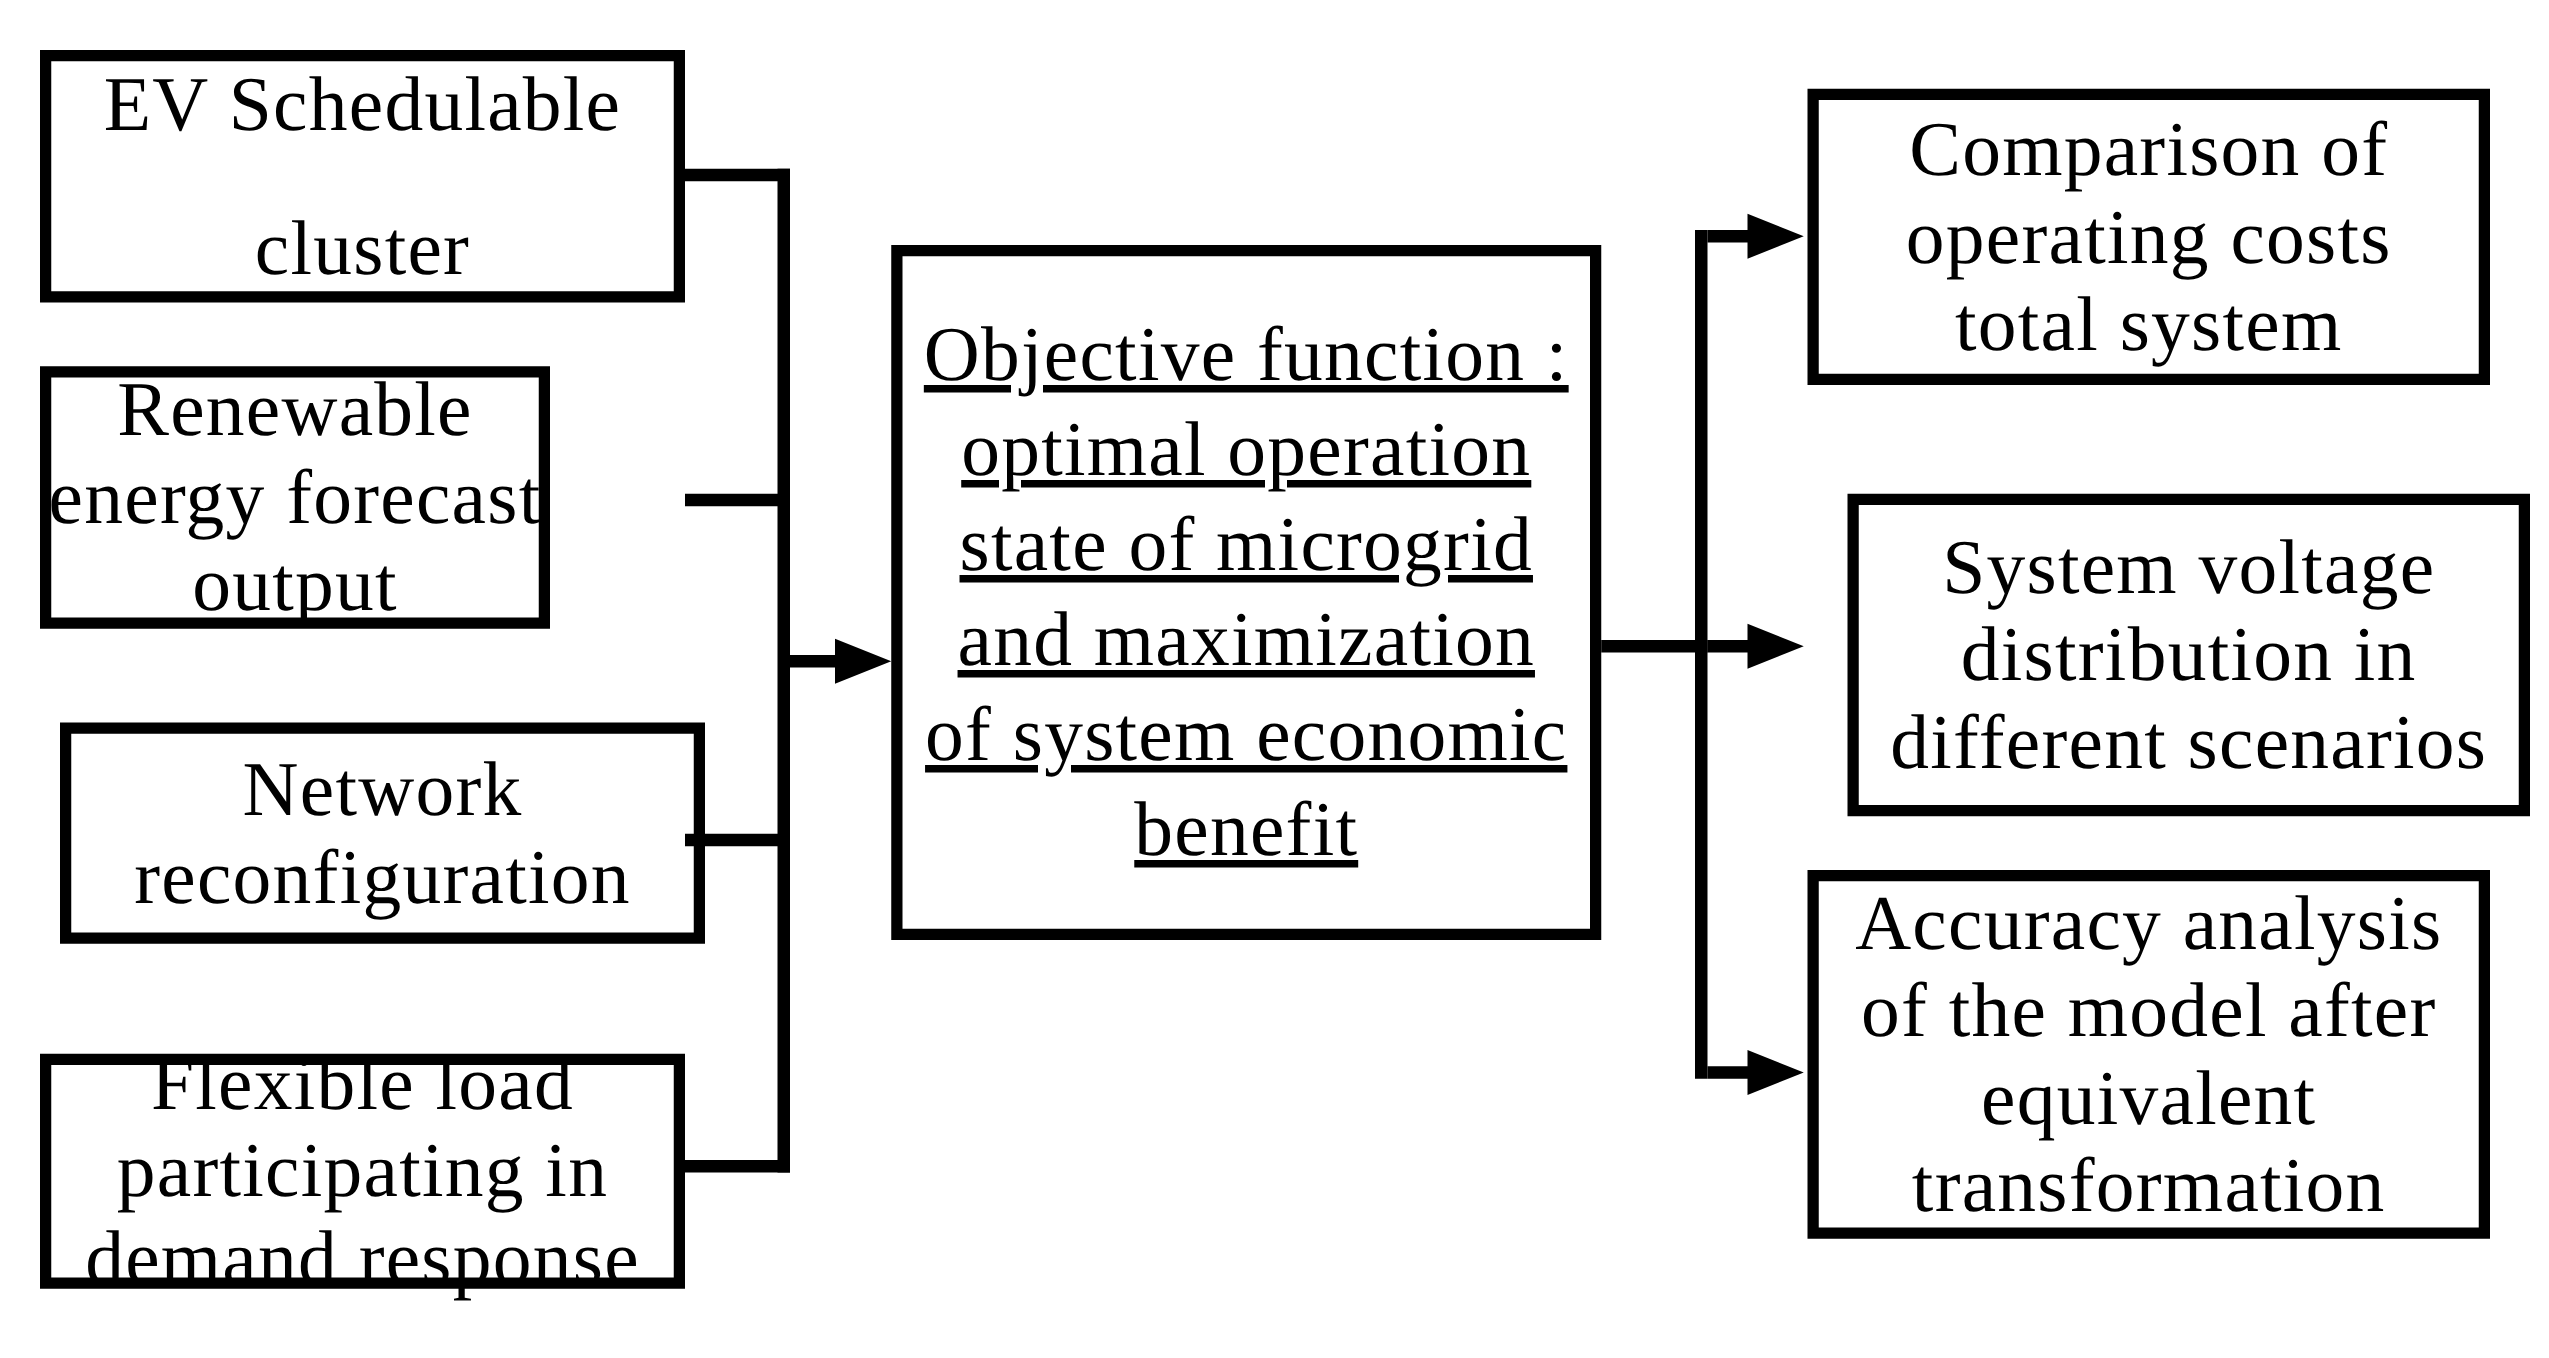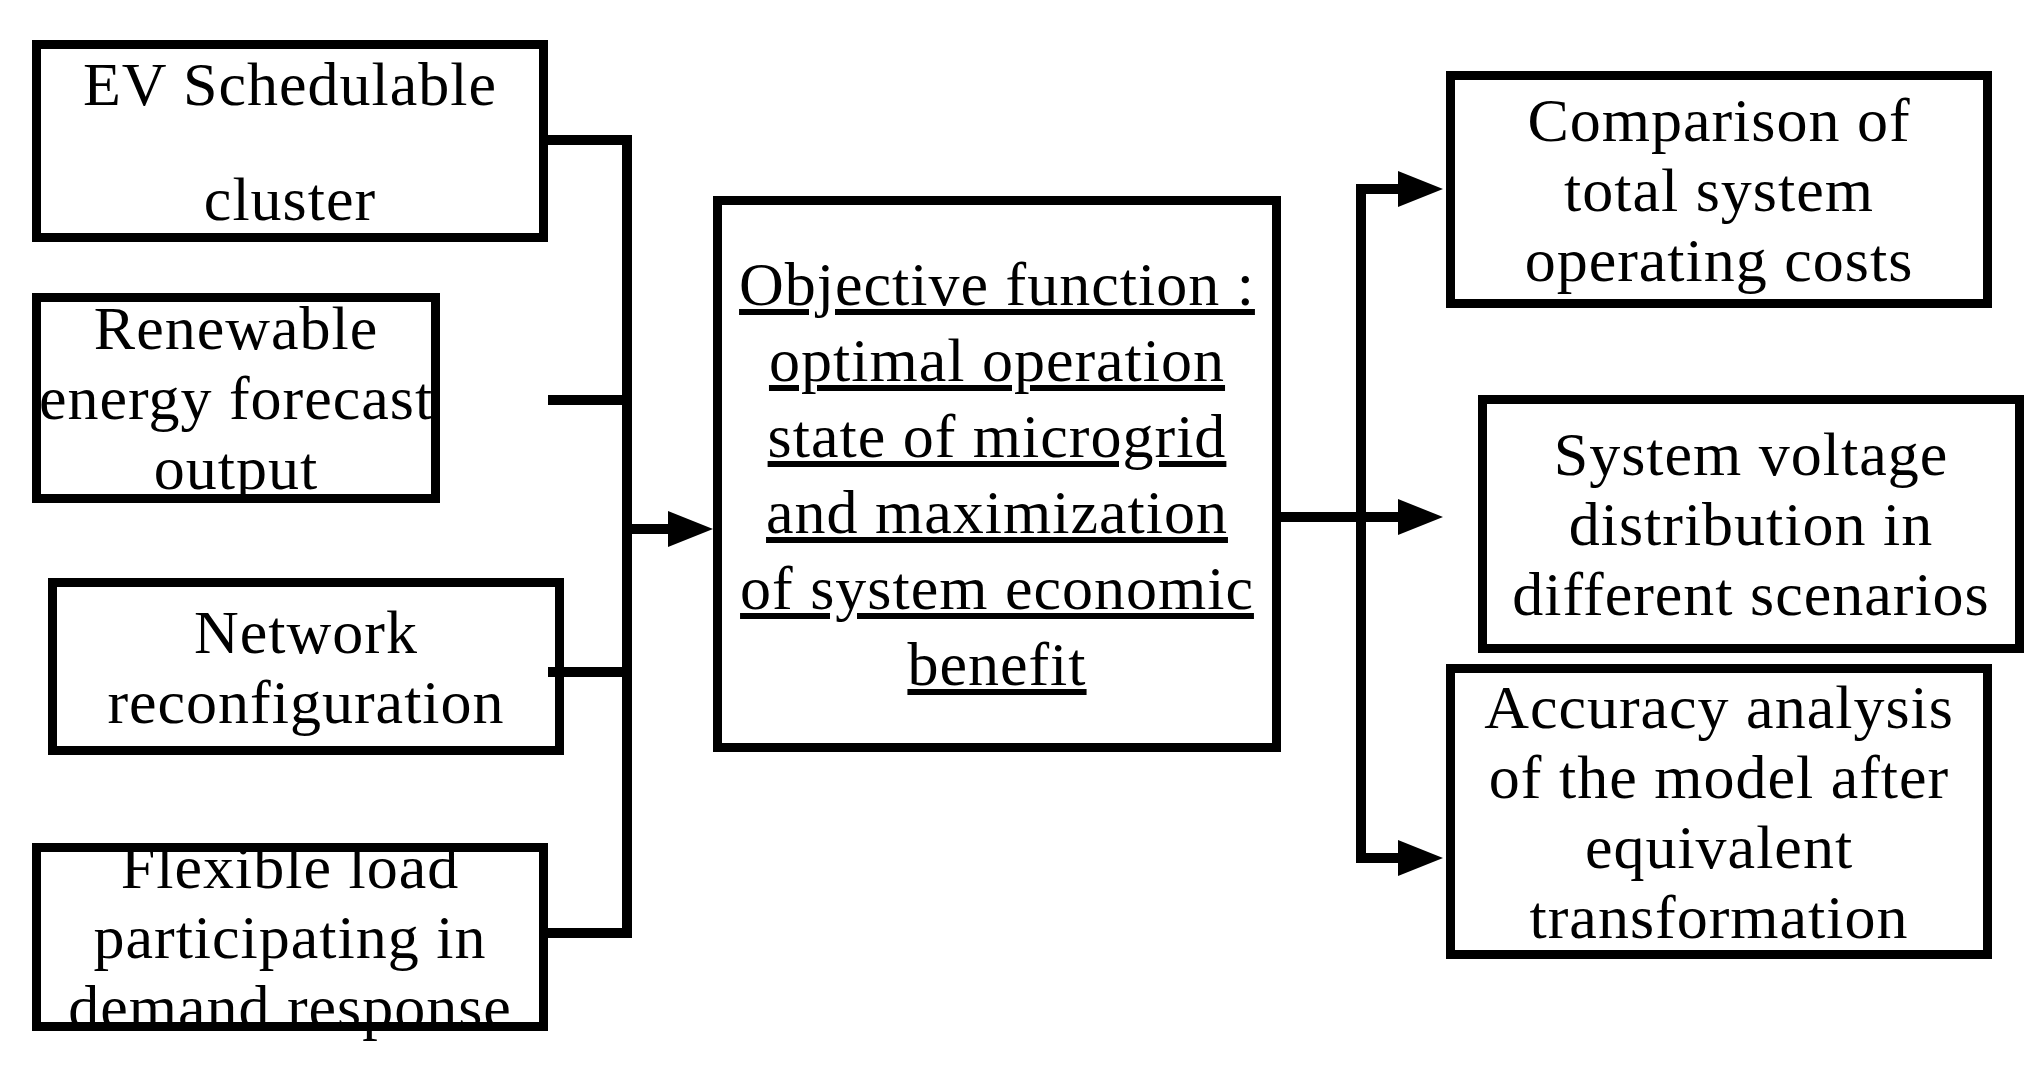--- a/index.html
+++ b/index.html
@@ -39,21 +39,21 @@
   
   #box-ev        {left:32px;  top:40px;  width:516px; height:202px;gap:45px;}
   #box-renewable {left:32px;  top:293px; width:408px; height:210px;}
   #box-network   {left:48px;  top:578px; width:516px; height:177px;}
   #box-flexible  {left:32px;  top:843px; width:516px; height:188px;}
   
   #box-objective {left:713px; top:196px; width:568px; height:556px;text-decoration:underline;}
   
   #box-costs     {left:1446px;top:71px;  width:546px; height:237px;}
   #box-voltage   {left:1446px;top:395px; width:546px; height:258px;margin-left:32px;}
-  #box-accuracy  {left:1446px;top:664px; width:546px; height:295px;}
+  #box-accuracy  {left:1446px;top:696px; width:546px; height:295px;}
   
   #stub-ev       {left:548px; top:135px; width:84px; height:10px;}
   #stub-renewable{left:548px; top:395px; width:84px; height:10px;}
   #stub-network  {left:548px; top:667px; width:84px; height:10px;}
   #stub-flexible {left:548px; top:928px; width:84px; height:10px;}
   #bus-left      {left:622px; top:135px; width:10px; height:803px;}
   #line-into-objective {left:632px; top:524px; width:38px; height:10px;}
   #head-into-objective {left:668px; top:511px;}
   
   #line-out-objective  {left:1281px;top:512px; width:85px; height:10px;}
@@ -110,22 +110,22 @@
   <div class="conn" id="bus-right"></div>
   <div class="conn" id="line-costs"></div>
   <div class="arrowhead" id="head-costs"></div>
   <div class="conn" id="line-voltage"></div>
   <div class="arrowhead" id="head-voltage"></div>
   <div class="conn" id="line-accuracy"></div>
   <div class="arrowhead" id="head-accuracy"></div>
 
   <div class="box" id="box-costs">
     <div class="line">Comparison of</div>
+    <div class="line">operating costs</div>
     <div class="line">total system</div>
-    <div class="line">operating costs</div>
   </div>
   <div class="box" id="box-voltage">
     <div class="line">System voltage</div>
     <div class="line">distribution in</div>
     <div class="line">different scenarios</div>
   </div>
   <div class="box" id="box-accuracy">
     <div class="line">Accuracy analysis</div>
     <div class="line">of the model after</div>
     <div class="line">equivalent</div>

